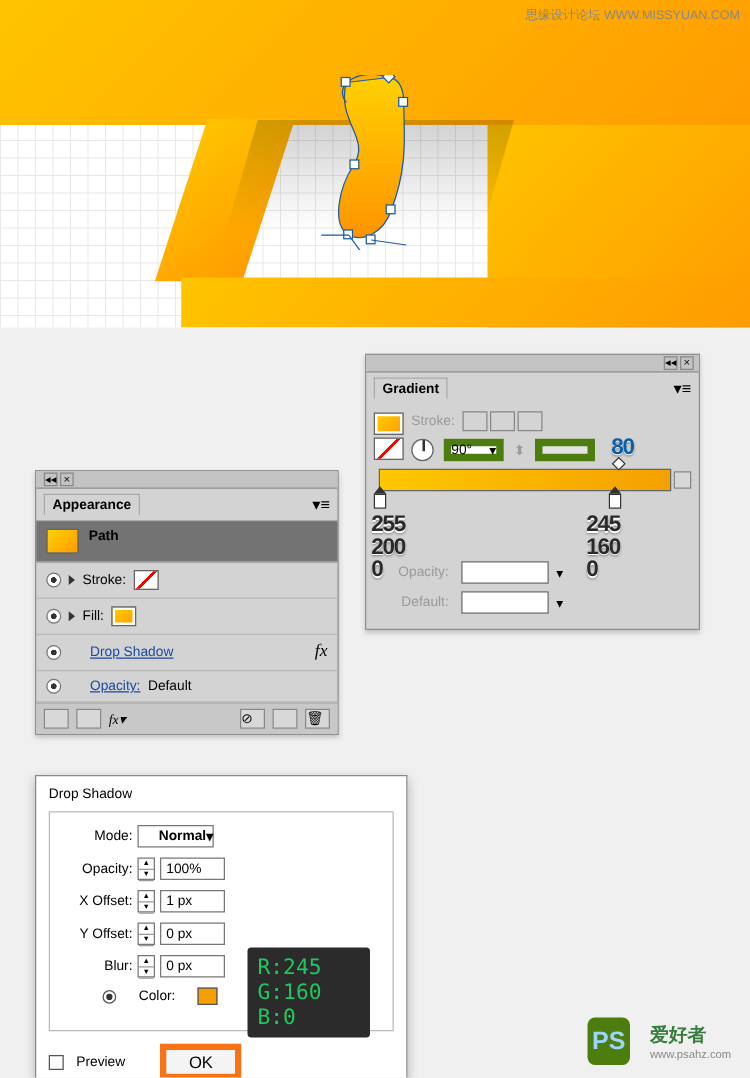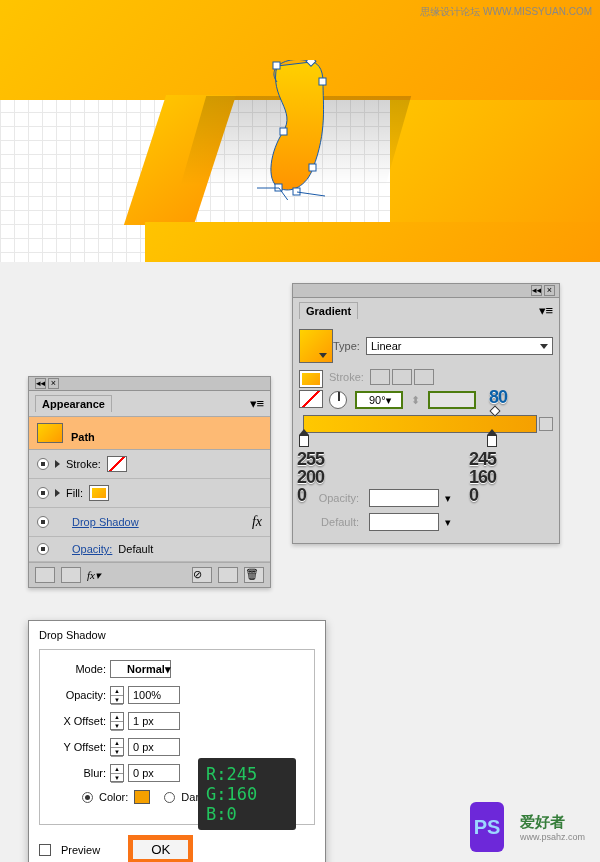--- a/index.html
+++ b/index.html
@@ -22,21 +22,21 @@
 
 .panel { position: absolute; background: #d3d3d3; border: 1px solid #919191; box-shadow: 0 2px 4px rgba(0,0,0,.2); }
 .panel-tabs { display: flex; justify-content: space-between; align-items: center; padding: 0 4px; height: 14px; background: #c3c3c3; border-bottom: 1px solid #919191; }
 .tab-row { display: flex; }
 .tab-btn { width: 11px; height: 11px; background: #c3c3c3; border: 1px solid #888; margin-left: 2px; font-size: 9px; line-height: 8px; text-align: center; }
 .panel-title-bar { display: flex; align-items: center; padding: 4px 6px; justify-content: center; }
 .panel-title { font-weight: bold; background: #d3d3d3; padding: 2px 6px; border: 1px solid #aaa; border-bottom: none; }
 
 
 .app-panel { left: 28px; top: 376px; width: 243px; }
-.app-head-row { display: flex; align-items: flex-end; gap: 8px; padding: 6px 8px; background: #fdba74; border-top: 1px solid #aaa; border-bottom: 1px solid #aaa; }
+.app-head-row { display: flex; align-items: flex-start; gap: 8px; padding: 6px 8px; background: #737373; border-top: 1px solid #aaa; border-bottom: 1px solid #aaa; }
 .swatch { width: 26px; height: 20px; border: 1px solid #666; background: linear-gradient(135deg, #ffd200, #ff9a00); }
 .app-row { display: flex; align-items: center; padding: 6px 8px; border-bottom: 1px solid #b8b8b8; gap: 6px; }
 .eye { width: 12px; height: 12px; border: 1px solid #777; border-radius: 50%; background: radial-gradient(circle at center, #333 30%, #fff 35%); }
 .tri { width: 0; height: 0; border-top: 4px solid transparent; border-bottom: 4px solid transparent; border-left: 5px solid #333; }
 .null-swatch { width: 20px; height: 16px; border: 1px solid #666; background: linear-gradient(135deg, #fff 45%, red 45% 55%, #fff 55%); }
 .fill-swatch { width: 20px; height: 16px; border: 1px solid #666; background: linear-gradient(135deg, #ffd200, #ff9a00); box-shadow: inset 0 0 0 2px #fff; }
 .link-txt { color: #1a4aa0; text-decoration: underline; }
 .fx { font-style: italic; margin-left: auto; font-family: 'Times New Roman', serif; font-size: 14px; }
 .panel-footer { display: flex; align-items: center; gap: 6px; padding: 4px 6px; border-top: 1px solid #aaa; background: #c8c8c8; }
 .ft-btn { width: 20px; height: 16px; border: 1px solid #888; background: #d8d8d8; }
@@ -48,21 +48,21 @@
 .big-swatch { width: 34px; height: 34px; border: 1px solid #666; background: linear-gradient(135deg, #ffd200, #ff9a00); }
 .dd-arrow { width: 0; height: 0; border-left: 4px solid transparent; border-right: 4px solid transparent; border-top: 5px solid #333; margin-left: -14px; margin-top: 24px; }
 .lbl { color: #555; }
 .lbl-dis { color: #9a9a9a; }
 .select { flex: 1; height: 18px; border: 1px solid #666; background: #fff; padding: 0 4px; display: flex; align-items: center; justify-content: space-between; }
 .select .arr { width: 0; height: 0; border-left: 4px solid transparent; border-right: 4px solid transparent; border-top: 5px solid #333; }
 .stroke-opts { display: flex; gap: 2px; }
 .stroke-opt { width: 20px; height: 16px; border: 1px solid #888; background: #d4d4d4; }
 .angle-ring { width: 18px; height: 18px; border: 1px solid #666; border-radius: 50%; position: relative; background: #fff; }
 .angle-ring::after { content: ''; position: absolute; left: 8px; top: 0; width: 2px; height: 9px; background: #333; }
-.num-input { width: 48px; height: 18px; border: 2px solid #4d7c0f; background: #fff; padding: 0 12px; display: flex; align-items: center; }
+.num-input { width: 48px; height: 18px; border: 6px solid #4d7c0f; background: #fff; padding: 0 0; display: flex; align-items: center; }
 .num-input.dis { background: #e4e4e4; }
 .small-input { width: 70px; height: 18px; border: 1px solid #666; background: #fff; margin-left: 4px; }
 
 .ramp { position: relative; margin: 6px 16px 2px 4px; }
 .ramp-bar { height: 18px; border: 1px solid #666; background: linear-gradient(90deg, #ffc800, #f5a000); }
 .ramp-diamond { position: absolute; width: 8px; height: 8px; background: #fff; border: 1px solid #333; transform: rotate(45deg); }
 .ramp-house { position: absolute; width: 10px; height: 12px; background: #fff; border: 1px solid #333; }
 .ramp-house::before { content: ''; position: absolute; top: -7px; left: -1px; width: 0; height: 0; border-left: 5px solid transparent; border-right: 5px solid transparent; border-bottom: 6px solid #333; }
 .ramp-annot { position: absolute; font-family: 'Arial Black', Arial; font-weight: 900; font-size: 18px; color: #2a2a2a; text-shadow: 0 1px 0 #fff, 0 2px 2px rgba(0,0,0,.4); letter-spacing: -1px; }
 .trash { width: 14px; height: 14px; border: 1px solid #888; position: absolute; right: -16px; top: 2px; background: #d8d8d8; }
@@ -80,21 +80,21 @@
 .radio { width: 11px; height: 11px; border-radius: 50%; border: 1px solid #555; display: inline-flex; align-items: center; justify-content: center; }
 .radio.on::after { content: ''; width: 5px; height: 5px; border-radius: 50%; background: #333; }
 .color-sw { width: 16px; height: 14px; border: 1px solid #555; background: #f5a000; }
 .ds-foot { display: flex; align-items: center; gap: 10px; padding: 0 10px 10px; }
 .chk { width: 12px; height: 12px; border: 1px solid #555; }
 .btn { padding: 2px 18px; border: 5px solid #f97316; background: #f4f4f4; }
 
 .rgb-box { position: absolute; left: 198px; top: 758px; width: 98px; height: 72px; background: #2b2b2b; color: #22c55e; border-radius: 3px; padding: 6px 8px; font-family: 'Consolas', monospace; font-size: 17px; line-height: 20px; }
 
 .ps-logo { position: absolute; right: 15px; bottom: 10px; display: flex; align-items: center; gap: 4px; }
-.ps-badge { width: 34px; height: 50px; border-radius: 6px; background: #6d28d9; color: #9cd6ff; font-family: Arial; font-weight: bold; font-size: 20px; display: flex; align-items: center; justify-content: center; }
+.ps-badge { width: 34px; height: 38px; border-radius: 6px; background: #4d7c0f; color: #9cd6ff; font-family: Arial; font-weight: bold; font-size: 20px; display: flex; align-items: center; justify-content: center; }
 .ps-txt { display: flex; flex-direction: column; font-size: 10px; margin-left: 12px; }
 .ps-cn { color: #357d3a; font-size: 15px; font-weight: bold; }
 .ps-url { color: #888; font-size: 9px; }
 </style>
 </head>
 <body>
 
 <div class="canvas-wrap">
   <div class="grid-bg"></div>
   <div class="shape-top"></div>
@@ -185,31 +185,20 @@
       <div class="tab-btn">◂◂</div>
       <div class="tab-btn">×</div>
     </div>
   </div>
   <div class="panel-title-bar">
     <div class="panel-title">Gradient</div>
     <div style="margin-left:auto;font-size:13px">▾≡</div>
   </div>
   <div class="grad-body">
     <div class="grad-row">
-      <div style="position:relative;display:flex">
-        <div class="big-swatch"></div>
-        <div class="dd-arrow"></div>
-      </div>
-      <span class="lbl">Type:</span>
-      <div class="select">
-        <span>Linear</span>
-        <span class="arr"></span>
-      </div>
-    </div>
-    <div class="grad-row">
       <div style="display:flex;flex-direction:column;gap:2px">
         <div class="fill-swatch" style="width:24px;height:18px"></div>
         <div class="null-swatch" style="width:24px;height:18px"></div>
       </div>
       <div style="flex:1;display:flex;flex-direction:column;gap:6px">
         <div style="display:flex;align-items:center;gap:6px">
           <span class="lbl-dis">Stroke:</span>
           <div class="stroke-opts">
             <div class="stroke-opt"></div>
             <div class="stroke-opt"></div>
@@ -303,21 +292,21 @@
     <div class="ds-row">
       <div class="ds-lbl">Blur:</div>
       <div class="spin">
           <div>▲</div>
           <div>▼</div>
         </div>
       <div class="ds-input">
           <span>0 px</span>
         </div>
     </div>
-    <div class="ds-row" style="margin-left:34px;gap:6px">
+    <div class="ds-row" style="margin-left:34px;gap:18px">
       <span class="radio on"></span>
       <span>Color:</span>
       <span class="color-sw"></span>
       <span class="radio" style="margin-left:8px"></span>
       <span>Dark</span>
     </div>
   </div>
   <div class="ds-foot">
     <span class="chk"></span>
     <span>Preview</span>

